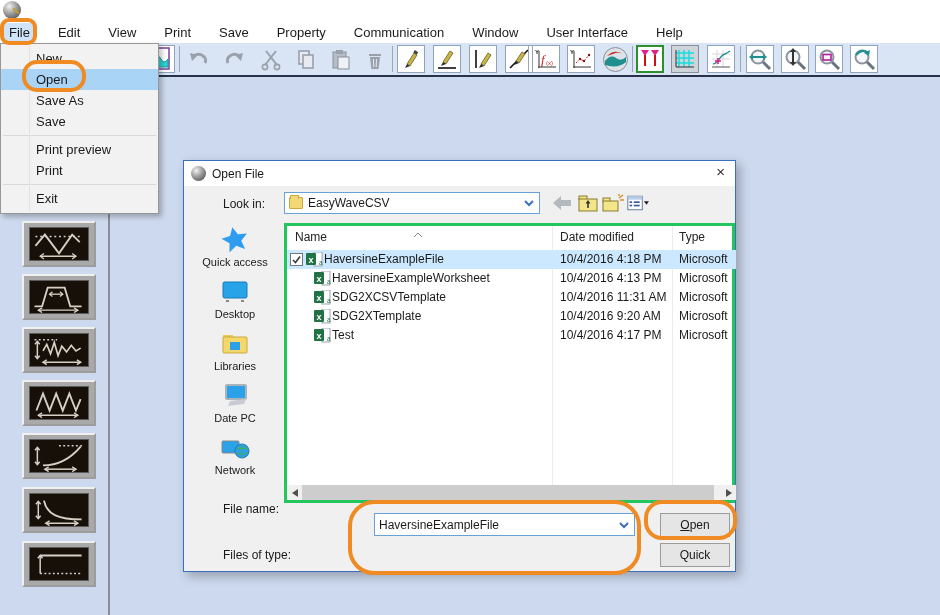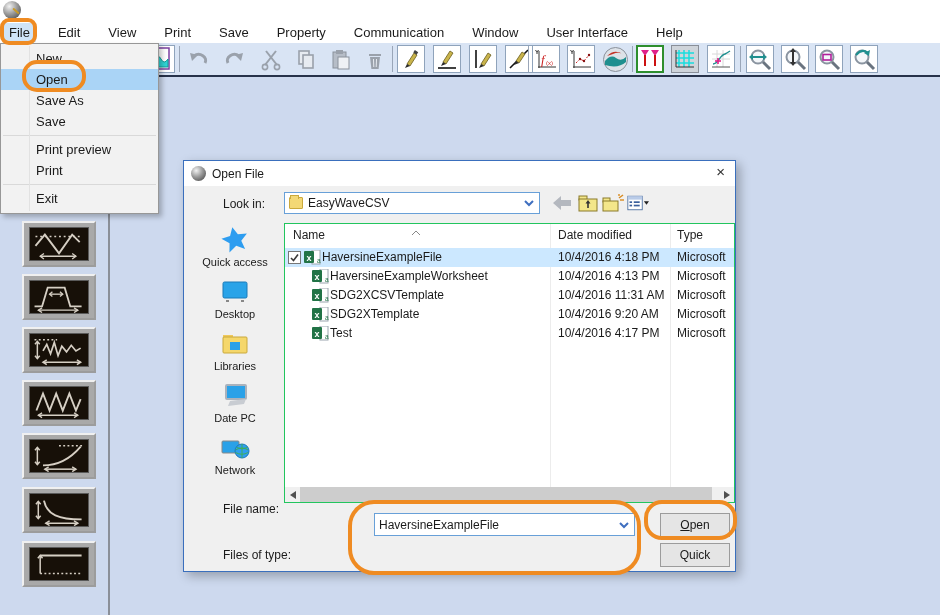--- a/index.html
+++ b/index.html
@@ -57,21 +57,21 @@
   .combo { position:absolute; background:#fff; border:1px solid #68a0d8; display:flex;
            align-items:center; padding:0 4px; white-space:nowrap; overflow:hidden; }
   .combo .chev { margin-left:auto; flex:none; }
   .folder16 { width:14px; height:12px; background:#f3d876; border:1px solid #caa93c;
               border-radius:1px; position:relative; margin-right:5px; flex:none; }
   .folder16::before { content:''; position:absolute; left:0; top:-3px; width:7px; height:3px;
               background:#f3d876; border:1px solid #caa93c; border-bottom:none; }
   .navico { position:absolute; top:31px; width:22px; height:22px; display:flex; align-items:center; justify-content:center; }
   
   .list-panel { position:absolute; left:100px; top:62px; width:451px; height:280px;
-                background:#fff; border:1px solid #22c55e; }
+                background:#fff; border:3px solid #22c55e; }
   .col-div { position:absolute; top:0; height:264px; width:1px; background:#ececec; }
   .lhead { position:absolute; top:4px; color:#222; }
   .sortcaret { position:absolute; left:126px; top:1px; }
   .lrow { position:absolute; left:0; width:449px; height:19px; }
   .lrow.sel { background:#cce8ff; }
   .cell { position:absolute; top:2px; white-space:nowrap; }
   .chk { position:absolute; left:3px; top:3px; width:13px; height:13px; background:#fff; border:1px solid #777; }
   .xlico { position:absolute; top:2px; width:17px; height:15px; }
   
   .places { position:absolute; left:4px; top:64px; width:94px; display:flex; flex-direction:column;

